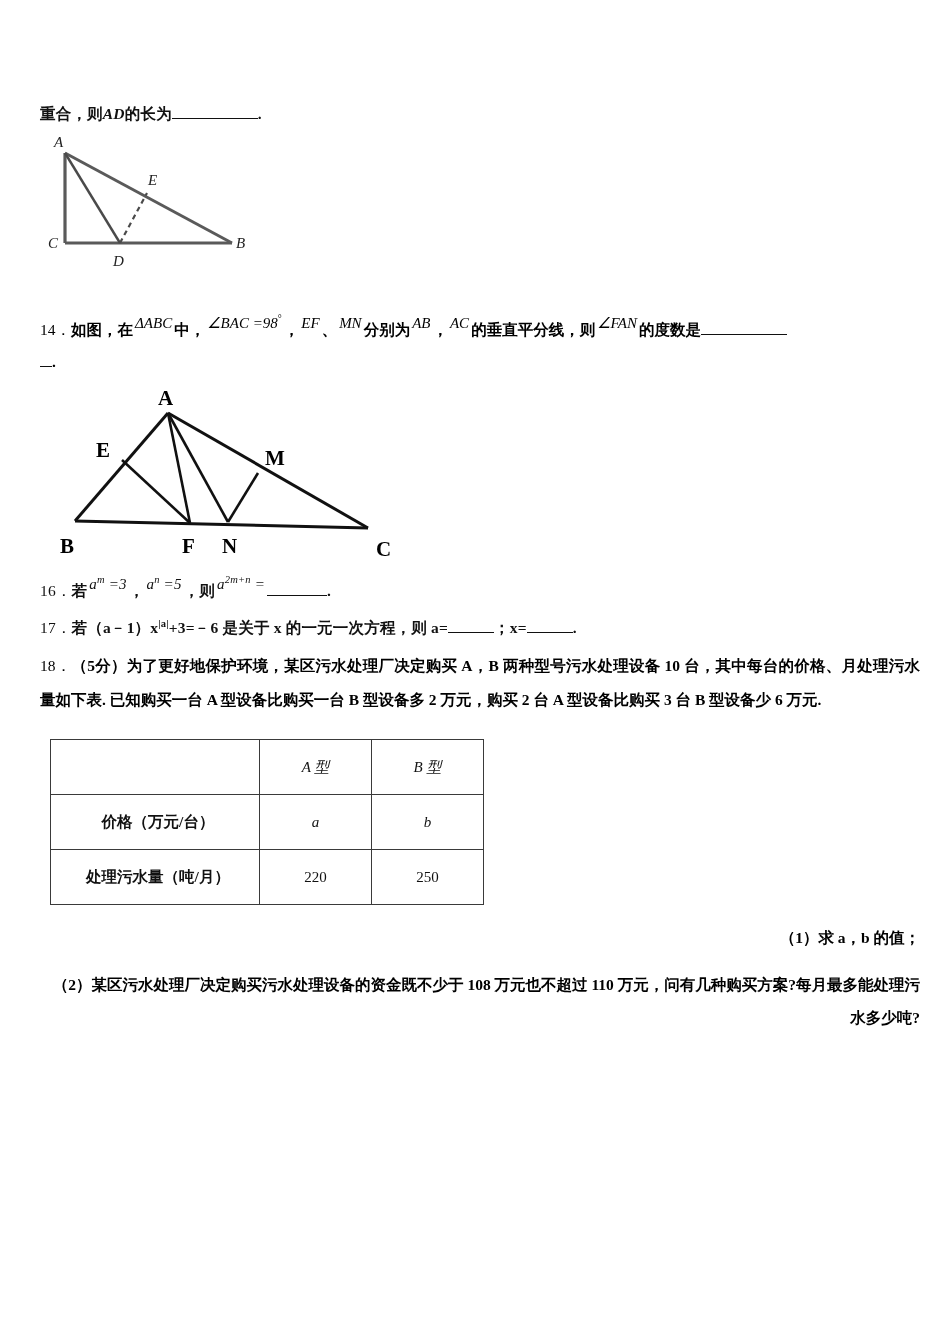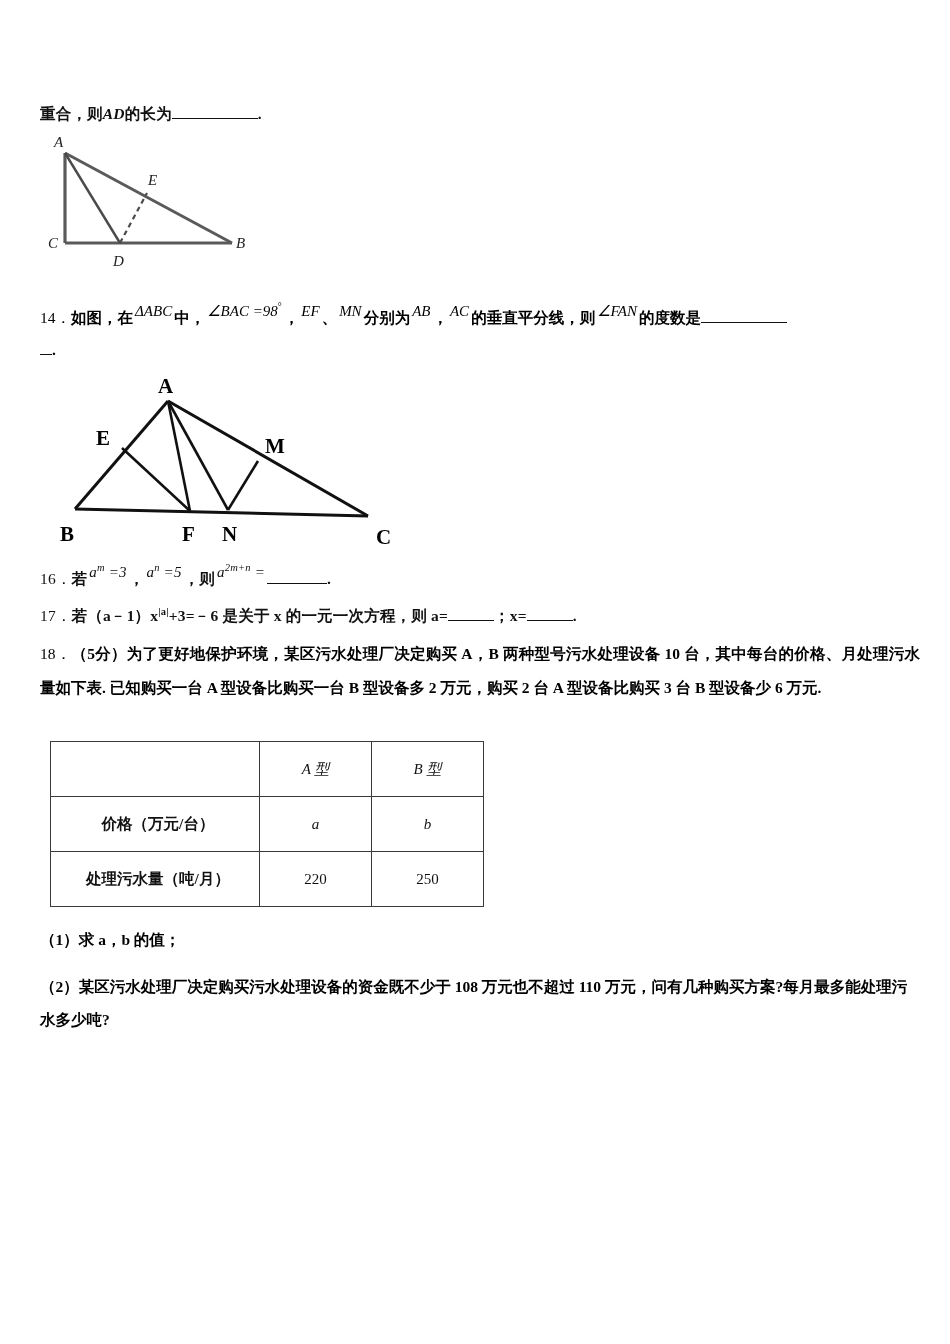--- a/index.html
+++ b/index.html
@@ -73,21 +73,21 @@
 
   
   .fig1 {
     position: relative;
     margin-top: 6px;
     height: 152px;
     width: 300px;
   }
   
   .q14 {
-    margin-top: 12px;
+    margin-top: 24px;
     font-size: 15.5px;
     line-height: 30px;
     font-weight: bold;
   }
   .q14line2 { line-height: 34px; }
   
   .fig2 {
     position: relative;
     margin-top: 2px;
     height: 190px;
@@ -107,21 +107,21 @@
     margin-top: 4px;
     font-size: 15.5px;
     line-height: 34px;
     font-weight: bold;
     text-align: justify;
   }
 
   
   table.spec {
     border-collapse: collapse;
-    margin-top: 36px;
+    margin-top: 22px;
     margin-left: 10px;
     width: 418px;
     table-layout: fixed;
   }
   table.spec td {
     border: 1.3px solid #3a3a3a;
     height: 52px;
     text-align: center;
     vertical-align: middle;
     font-size: 15.5px;
@@ -144,20 +144,21 @@
     font-weight: normal;
     font-style: italic;
     font-size: 15px;
   }
 
   .subq {
     margin-top: 16px;
     font-size: 15.5px;
     line-height: 33px;
     font-weight: bold;
+    text-align: right;
   }
 </style>
 </head>
 <body>
 
 <div class="page">
   <div class="content">
 
     <div class="qline">
       <span>重合，则</span><span class="it">AD</span><span>的长为</span><span class="blank b-lg"></span><span>.</span>

